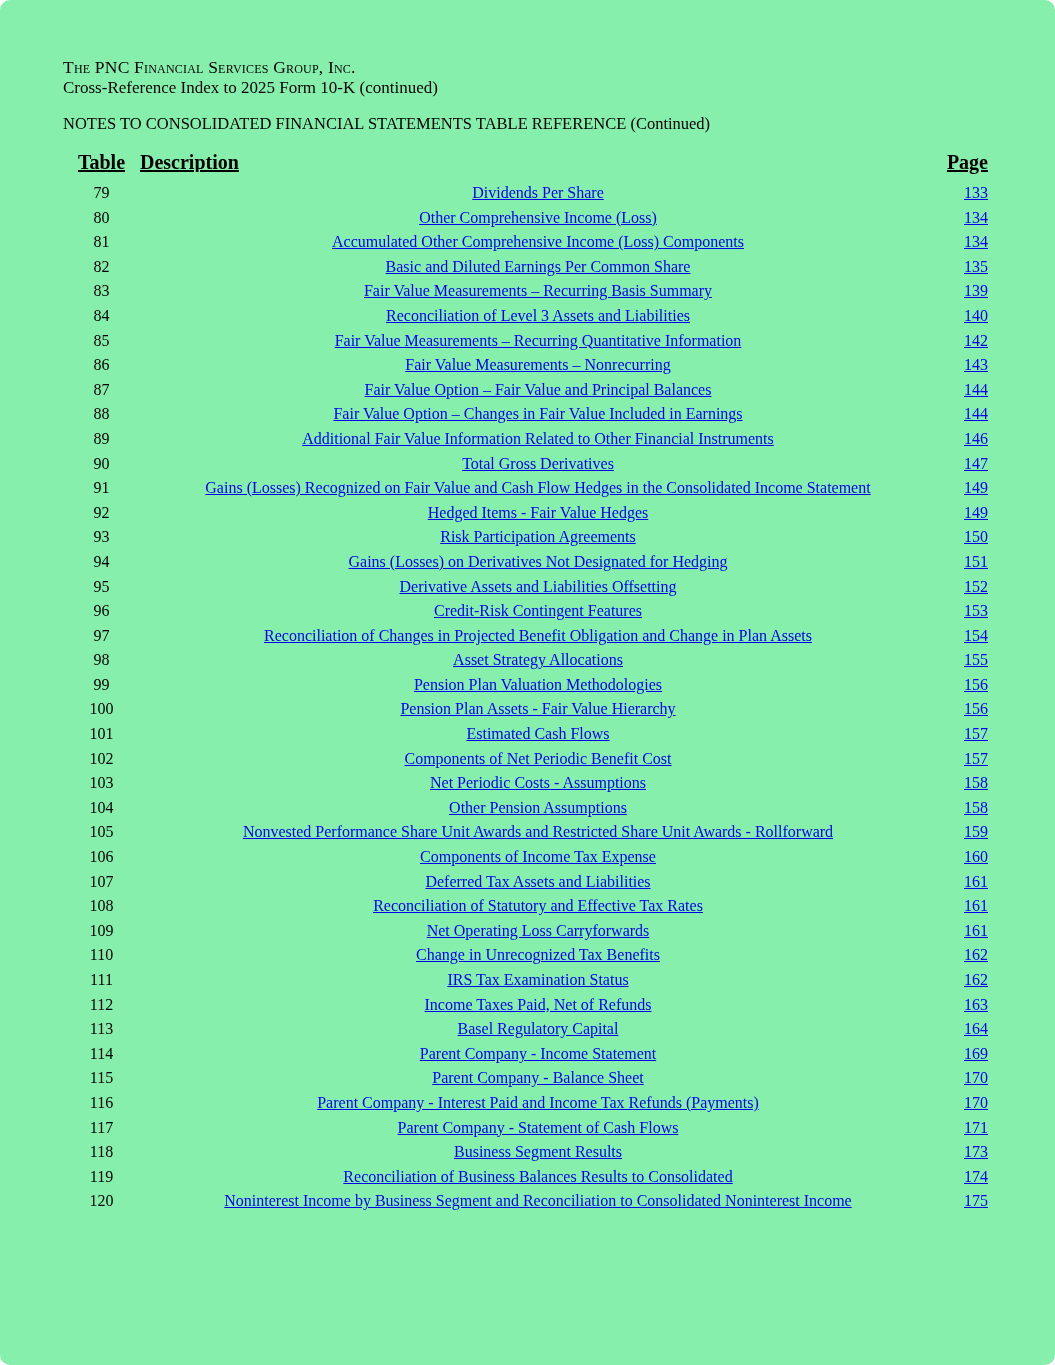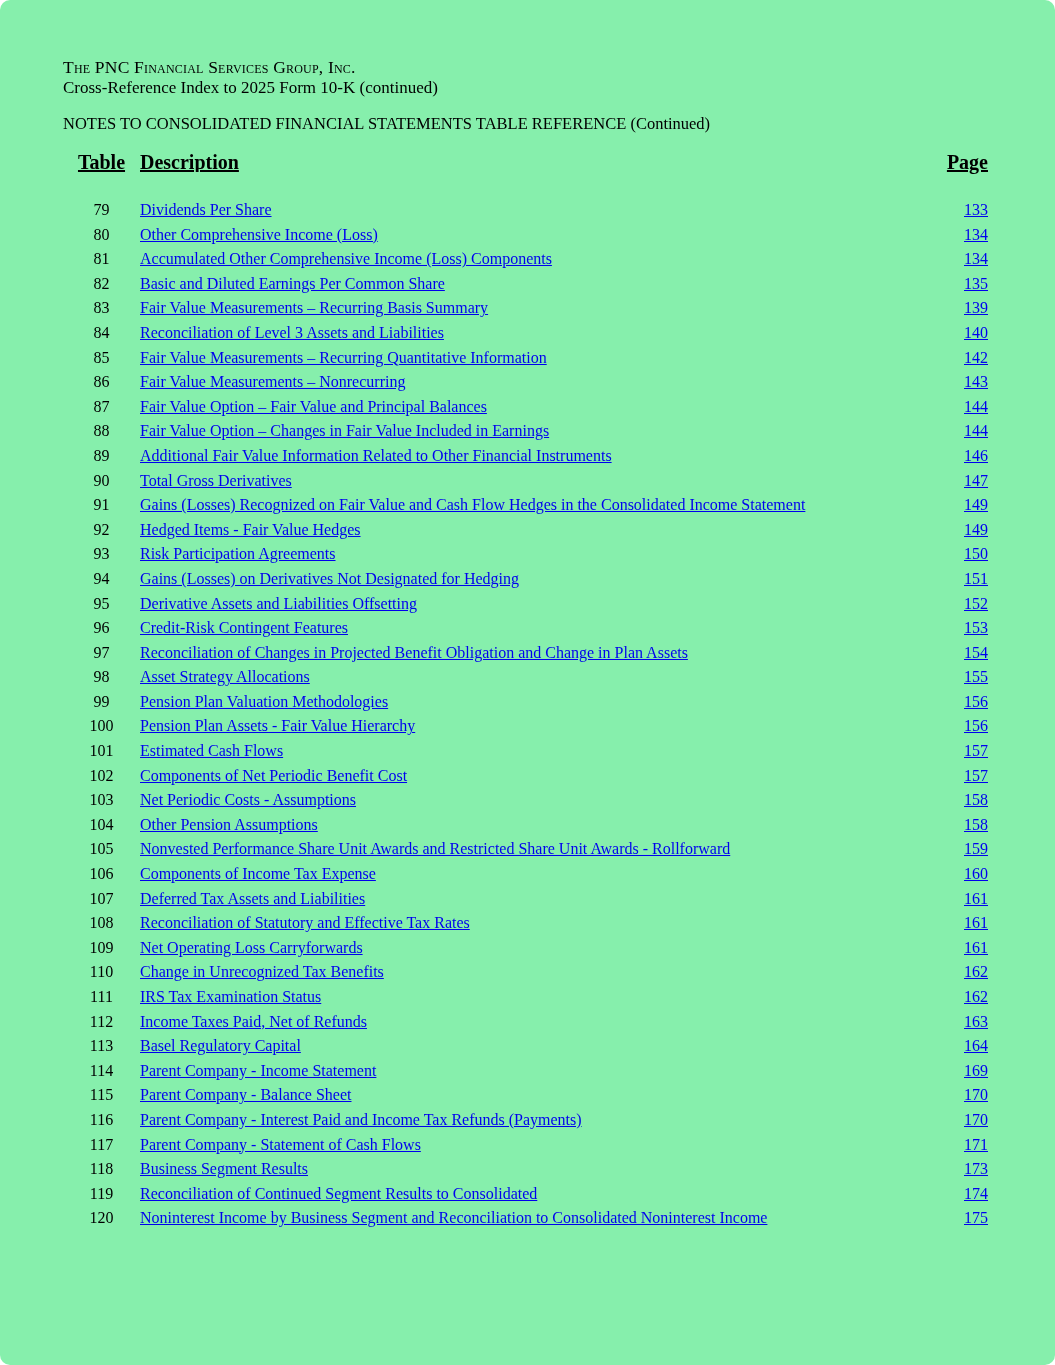--- a/index.html
+++ b/index.html
@@ -56,34 +56,34 @@
   .hdr-row .u {
     text-decoration: underline;
   }
   .c-table {
     width: 77px;
     text-align: center;
     flex: 0 0 auto;
   }
   .c-desc {
     flex: 1 1 auto;
-    text-align: left;
+    text-align: center;
     white-space: nowrap;
     overflow: hidden;
   }
   .hdr-row .c-desc {
     text-align: left;
   }
   .c-page {
     width: 52px;
     text-align: right;
     flex: 0 0 auto;
   }
   .rows {
-    margin-top: 26px;
+    margin-top: 9px;
   }
   .row {
     display: flex;
     height: 24.6px;
     line-height: 24.6px;
     font-size: 16px;
   }
   a.link {
     color: var(--link-color, #0000EE);
     text-decoration: underline;
@@ -511,21 +511,21 @@
       <a class="link">Business Segment Results</a>
     </div>
     <div class="c-page">
       <a class="link">173</a>
     </div>
   </div>
 
   <div class="row">
     <div class="c-table">119</div>
     <div class="c-desc">
-      <a class="link">Reconciliation of Continued Segment Results to Consolidated</a>
+      <a class="link">Reconciliation of Business Balances Results to Consolidated</a>
     </div>
     <div class="c-page">
       <a class="link">174</a>
     </div>
   </div>
 
   <div class="row">
     <div class="c-table">120</div>
     <div class="c-desc">
       <a class="link">Noninterest Income by Business Segment and Reconciliation to Consolidated Noninterest Income</a>

